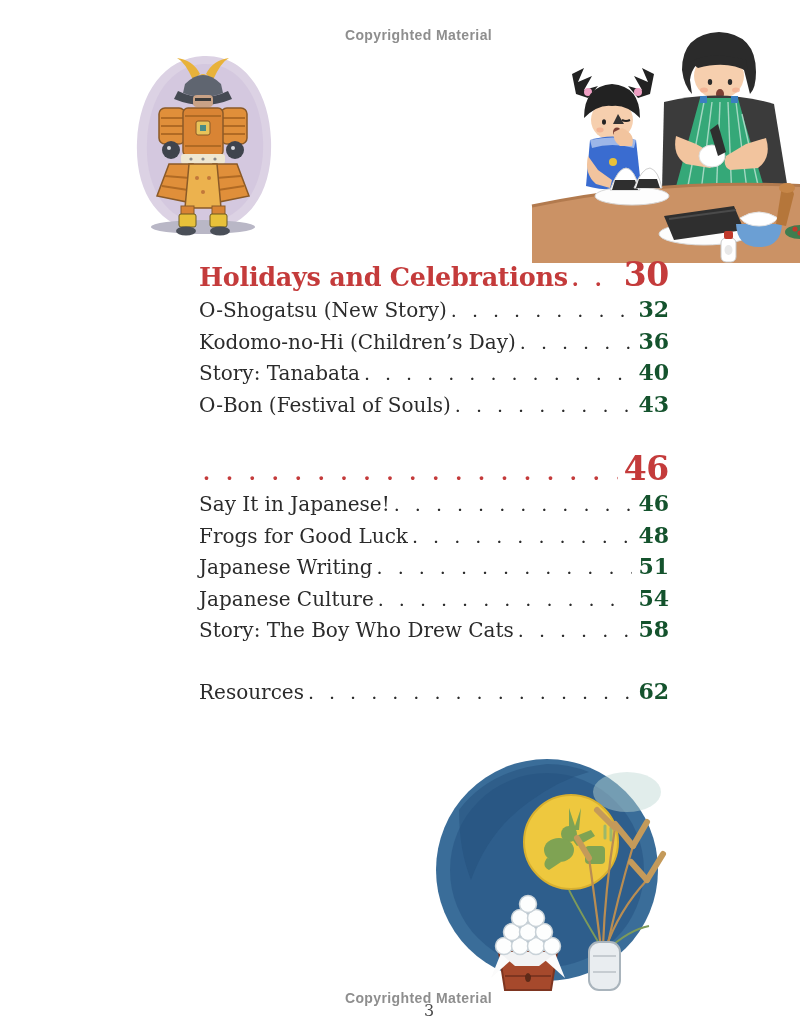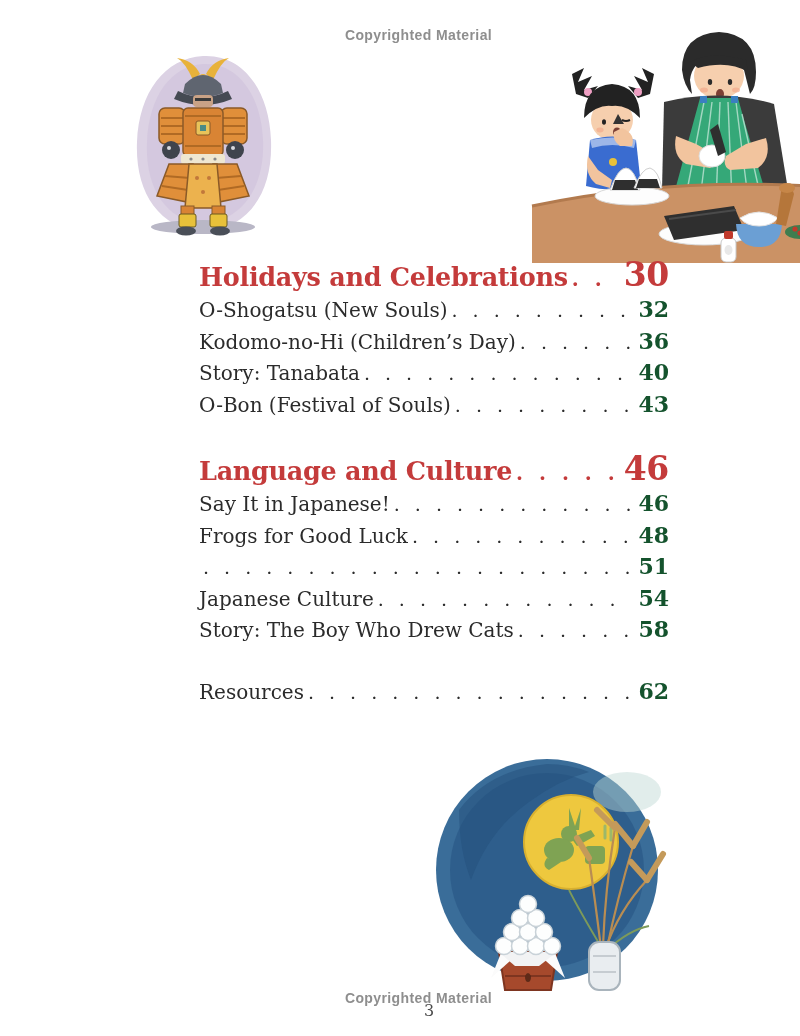--- a/index.html
+++ b/index.html
@@ -212,21 +212,21 @@
 
   <div class="toc">
 
     <div class="toc-section">
       <div class="toc-row heading">
         <span class="title">Holidays and Celebrations</span>
         <span class="leader"></span>
         <span class="pagenum">30</span>
       </div>
       <div class="toc-row">
-        <span class="title">O-Shogatsu (New Souls)</span>
+        <span class="title">O-Shogatsu (New Story)</span>
         <span class="leader"></span>
         <span class="pagenum">32</span>
       </div>
       <div class="toc-row">
         <span class="title">Kodomo-no-Hi (Children’s Day)</span>
         <span class="leader"></span>
         <span class="pagenum">36</span>
       </div>
       <div class="toc-row">
         <span class="title">Story: Tanabata</span>
@@ -235,35 +235,35 @@
       </div>
       <div class="toc-row">
         <span class="title">O-Bon (Festival of Souls)</span>
         <span class="leader"></span>
         <span class="pagenum">43</span>
       </div>
     </div>
 
     <div class="toc-section">
       <div class="toc-row heading">
-        <span class="title">Language and Culture</span>
         <span class="leader"></span>
         <span class="pagenum">46</span>
       </div>
       <div class="toc-row">
         <span class="title">Say It in Japanese!</span>
         <span class="leader"></span>
         <span class="pagenum">46</span>
       </div>
       <div class="toc-row">
         <span class="title">Frogs for Good Luck</span>
         <span class="leader"></span>
         <span class="pagenum">48</span>
       </div>
       <div class="toc-row">
+        <span class="title">Japanese Writing</span>
         <span class="leader"></span>
         <span class="pagenum">51</span>
       </div>
       <div class="toc-row">
         <span class="title">Japanese Culture</span>
         <span class="leader"></span>
         <span class="pagenum">54</span>
       </div>
       <div class="toc-row">
         <span class="title">Story: The Boy Who Drew Cats</span>

